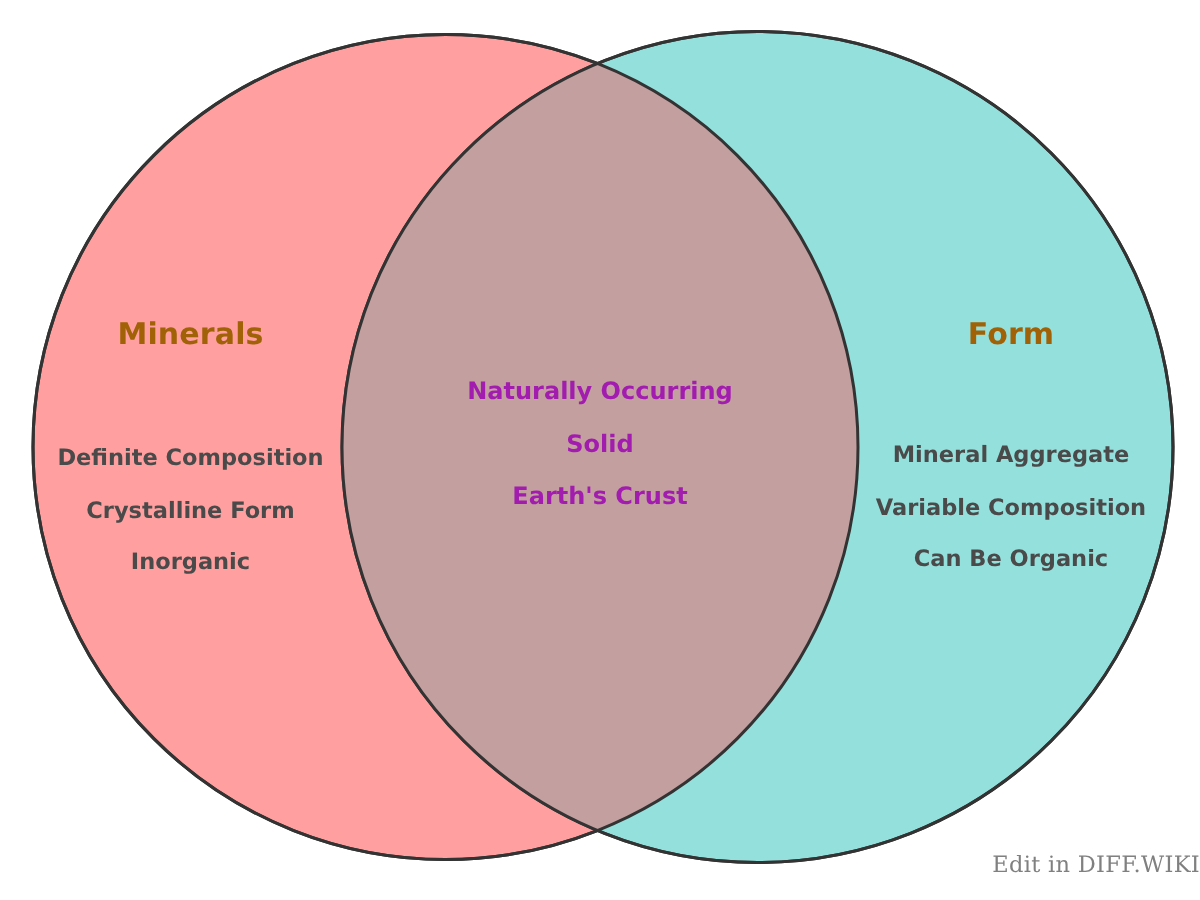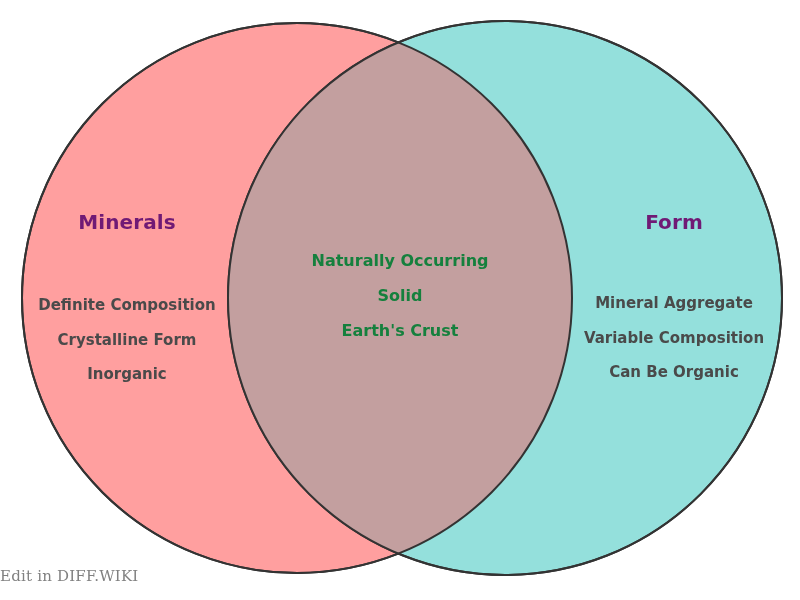--- a/index.html
+++ b/index.html
@@ -37,21 +37,21 @@
     width: 800px;
     height: 600px;
     pointer-events: none;
   }
 
   .set-title {
     position: absolute;
     text-align: center;
     font-size: 20px;
     font-weight: bold;
-    color: #701a75;
+    color: #a16207;
     letter-spacing: 0.1px;
     white-space: nowrap;
     transform: translate(-50%, -50%);
   }
 
   .item-list {
     position: absolute;
     text-align: center;
     transform: translate(-50%, 0);
     white-space: nowrap;
@@ -60,38 +60,38 @@
   .item {
     font-size: 15px;
     font-weight: bold;
     color: #4a4a4a;
     line-height: 34.5px;
     white-space: nowrap;
   }
 
   .item-list.center .item {
     font-size: 16px;
-    color: #15803d;
+    color: #a21caf;
     line-height: 35px;
   }
 
   
   #title-left   { left: 127px; top: 222px; }
   #title-right  { left: 674px; top: 222px; }
 
   #list-left    { left: 127px; top: 288px; width: 260px; }
   #list-center  { left: 400px; top: 243px; width: 280px; }
   #list-right   { left: 674px; top: 286px; width: 260px; }
 
   #footer-label {
     position: absolute;
     left: 0;
     top: 567px;
     width: 800px;
-    text-align: left;
+    text-align: right;
     font-family: "DejaVu Serif", "Liberation Serif", serif;
     font-size: 15px;
     color: #808080;
     letter-spacing: 0.2px;
     pointer-events: auto;
     cursor: pointer;
   }
 </style>
 </head>
 <body>

